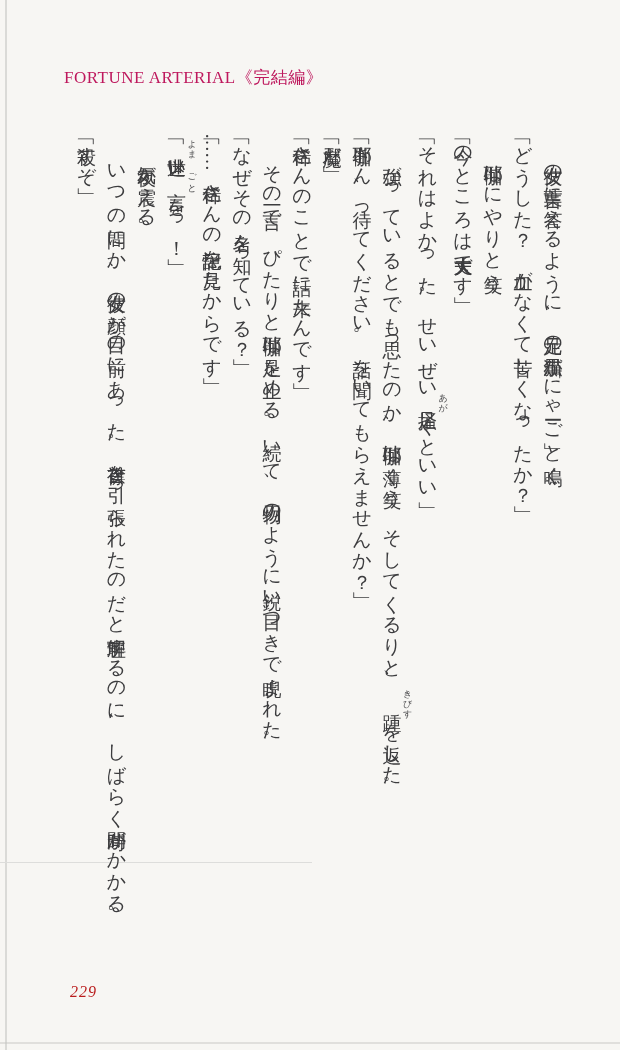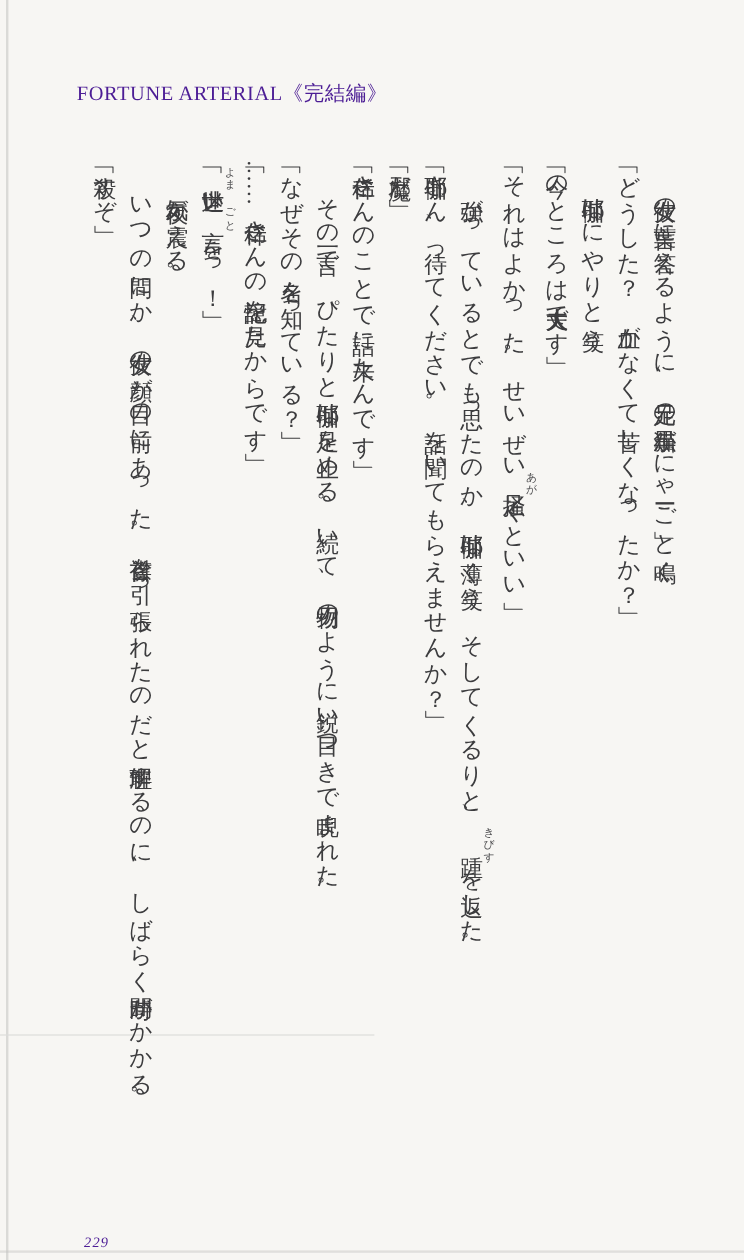--- a/index.html
+++ b/index.html
@@ -21,39 +21,39 @@
     background: #c4c4c2; opacity: .45;
   }
   .scan-line {
     position: absolute; left: 0; top: 862px;
     width: 312px; height: 1px;
     background: #dddddb;
   }
   .running-header {
     position: absolute; left: 64px; top: 66px;
     font-size: 17px; letter-spacing: .5px;
-    color: #4c1d95;
+    color: #be185d;
     white-space: nowrap;
   }
   .text-block {
     position: absolute; top: 133px; right: 52px;
     height: 800px; width: 520px;
     writing-mode: vertical-rl;
     text-orientation: mixed;
     font-size: 19px; line-height: 30px;
     color: #3c3c3e;
   }
   .text-block p { margin: 0; padding: 0; }
   .text-block p.indent { text-indent: 1em; }
   ruby { ruby-align: center; }
   rt { font-size: 9px; color: #4a4a4c; }
   .page-number {
-    position: absolute; left: 70px; top: 1028px;
-    font-size: 12px; font-style: italic;
-    color: #4c1d95; letter-spacing: 1px;
+    position: absolute; left: 70px; top: 983px;
+    font-size: 16px; font-style: italic;
+    color: #b91c1c; letter-spacing: 1px;
   }
 </style>
 </head>
 <body>
 
 <div class="scan-edge-left"></div>
 <div class="scan-edge-bottom"></div>
 <div class="scan-line"></div>
 
 <div class="running-header">FORTUNE ARTERIAL《完結編》</div>

